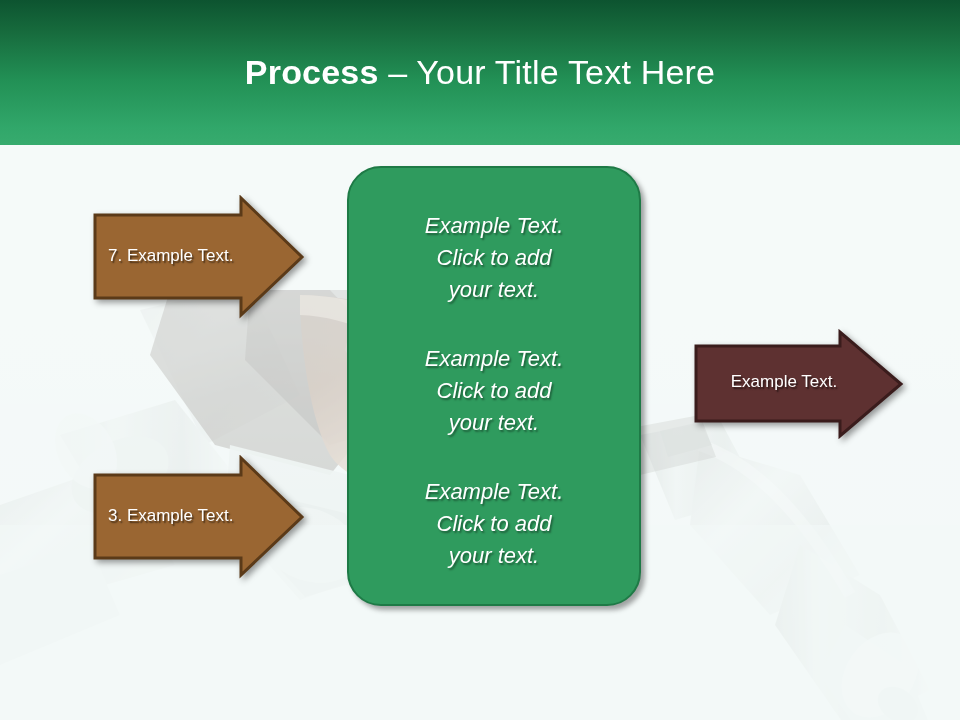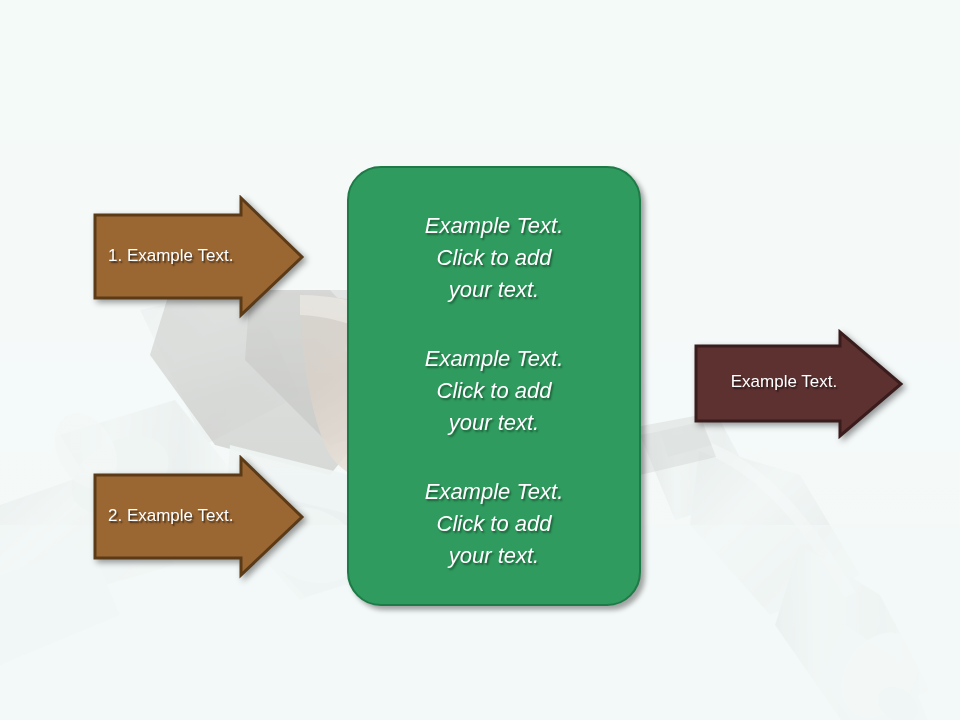--- a/index.html
+++ b/index.html
@@ -217,34 +217,37 @@
 
         <path d="M620 285 L700 270 L716 312 L640 330 Z" fill="#6f6b67" opacity="0.40"></path>
 
         <rect x="0" y="0" width="960" height="575" fill="url(#fadeMask)"></rect>
         <rect x="0" y="380" width="960" height="195" fill="#f4faf8" opacity="0.55"></rect>
       </g>
       <rect x="0" y="0" width="960" height="575" fill="#f4faf8" opacity="0.32"></rect>
     </svg>
   </div>
 
+  <div class="header">
+    <div class="header-title"><span class="strong">Process </span><span class="light">– Your Title Text Here</span></div>
+  </div>
 
   <div class="arrow arrow-1">
     <svg width="212" height="125" viewBox="0 0 212 125" xmlns="http://www.w3.org/2000/svg">
       <polygon points="2,20 148,20 148,3 209,62 148,120 148,103 2,103" fill="#9a6632" stroke="#5b3a18" stroke-width="3" stroke-linejoin="miter"></polygon>
     </svg>
-    <div class="arrow-label">1. Example Text.</div>
+    <div class="arrow-label">7. Example Text.</div>
   </div>
 
 
   <div class="arrow arrow-3">
     <svg width="212" height="125" viewBox="0 0 212 125" xmlns="http://www.w3.org/2000/svg">
       <polygon points="2,20 148,20 148,3 209,62 148,120 148,103 2,103" fill="#9a6632" stroke="#5b3a18" stroke-width="3" stroke-linejoin="miter"></polygon>
     </svg>
-    <div class="arrow-label">2. Example Text.</div>
+    <div class="arrow-label">3. Example Text.</div>
   </div>
 
   <div class="center-panel">
     <div class="panel-blocks">
       <div class="panel-block">Example Text.
 Click  to add
 your text.</div>
       <div class="panel-block">Example Text.
 Click  to add
 your text.</div>

